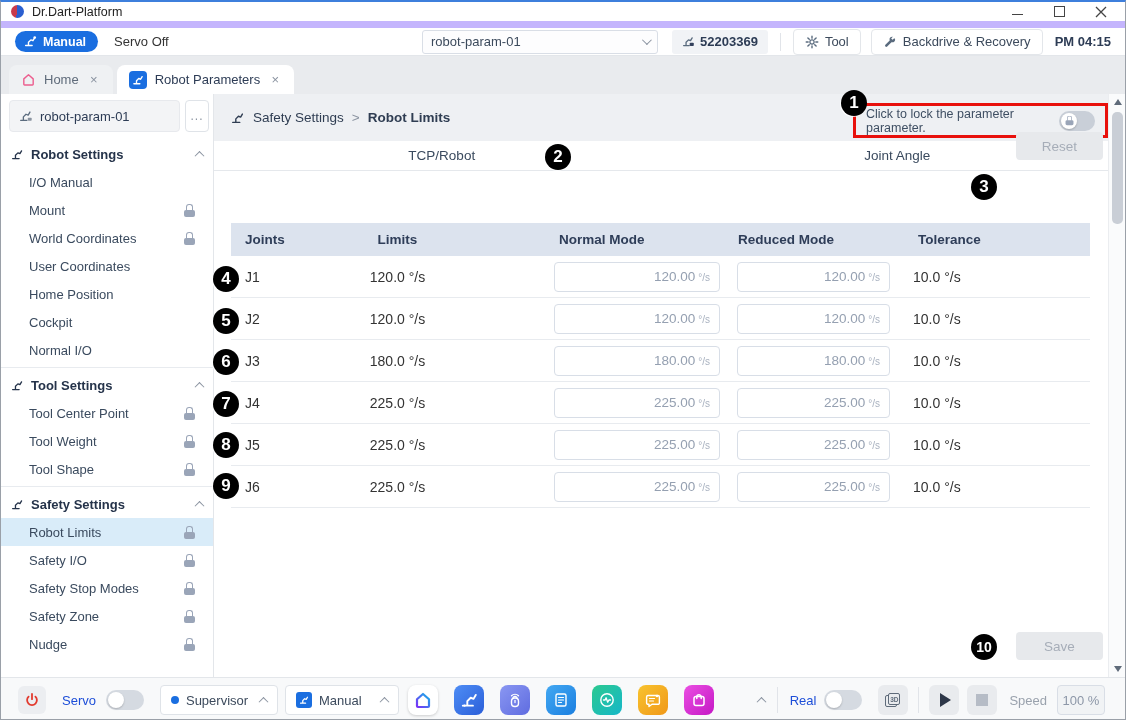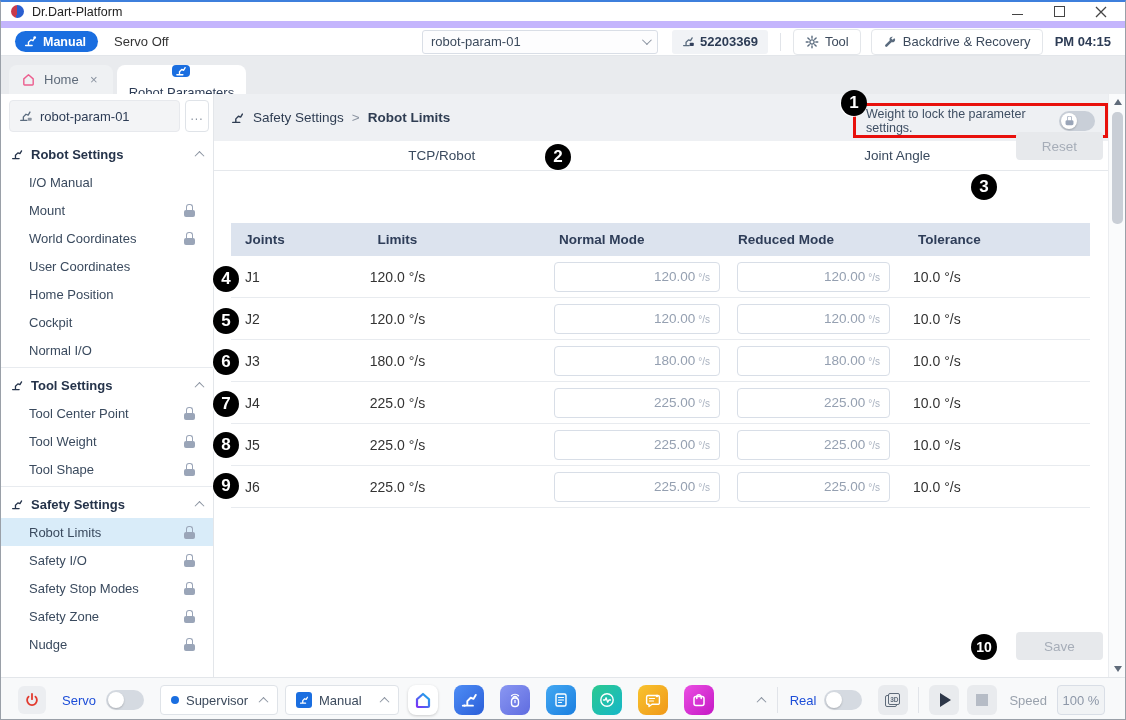--- a/index.html
+++ b/index.html
@@ -25,21 +25,21 @@
   .serial-badge { margin-left:14px; height:24px; background:#f1f3f6; border-radius:3px; display:flex; align-items:center; gap:5px; padding:0 10px; color:#2d3c55; font-weight:600; }
   .tb-div { width:1px; height:18px; background:#e1e4e9; margin:0 12px; }
   .tb-btn { height:26px; border:1px solid #e3e6ea; border-radius:4px; background:#fff; display:flex; align-items:center; gap:6px; padding:0 11px; color:#3c4a5c; cursor:pointer; }
   .tb-btn + .tb-btn { margin-left:10px; }
   .clock { margin-left:12px; color:#2d3c55; font-weight:600; }
 
   
   .tabstrip { height:38px; background:#e9ebee; display:flex; align-items:flex-end; padding:0 0 0 8px; }
   .stab { height:29px; display:flex; align-items:center; gap:8px; padding:0 12px; border-radius:8px 8px 0 0; color:#5f6b7a; cursor:pointer; }
   .stab.inactive { background:#eff1f3; margin-right:4px; }
-  .stab.active { background:#fff; color:#2d3c55;flex-direction:column; }
+  .stab.active { background:#fff; color:#2d3c55; }
   .tab-x { color:#8a93a0; font-size:13px; width:14px; text-align:center; cursor:pointer; }
   .mini-robot-tile { width:18px; height:18px; border-radius:4px; background:#1a6ee0; display:flex; align-items:center; justify-content:center; }
 
   
   .content { position:relative; height:583px; display:flex; }
   .sidebar { width:213px; background:#fff; border-right:1px solid #e3e6ea; padding-top:6px; flex:none; }
   .preset-row { display:flex; align-items:center; gap:5px; padding:0 4px 0 8px; }
   .preset-box { flex:1; height:32px; background:#f3f4f6; border:1px solid #e7e9ed; border-radius:4px; display:flex; align-items:center; gap:7px; padding:0 9px; color:#2d3c55; cursor:pointer; }
   .more-btn { width:24px; height:32px; border:1px solid #dfe3e8; border-radius:4px; background:#fff; color:#8a93a0; display:flex; align-items:center; justify-content:center; letter-spacing:1px; font-size:12px; cursor:pointer; }
   .nav { margin-top:8px; }
@@ -315,21 +315,21 @@
           <svg width="14" height="14" viewBox="0 0 16 16">
               <path d="M2 13h8M5.5 13V9l3-3 2.5 1 2-3.5" fill="none" stroke="#2f3d52" stroke-width="1.6" stroke-linecap="round" stroke-linejoin="round"></path>
             </svg>
           <span>Safety Settings</span>
           <span class="sep">&gt;</span>
           <span class="cur">Robot Limits</span>
         </div>
       </div>
 
       <div class="lock-hint">
-        <span class="lock-hint-text">Weight to lock the parameter settings.</span>
+        <span class="lock-hint-text">Click to lock the parameter parameter.</span>
         <span class="toggle" style="width:36px;background:#c9cfd8;">
           <span class="knob">
               <span class="lock tiny"></span>
             </span>
         </span>
       </div>
 
       <div class="paramtabs">
         <div class="ptab">
             <span>TCP/Robot</span>

